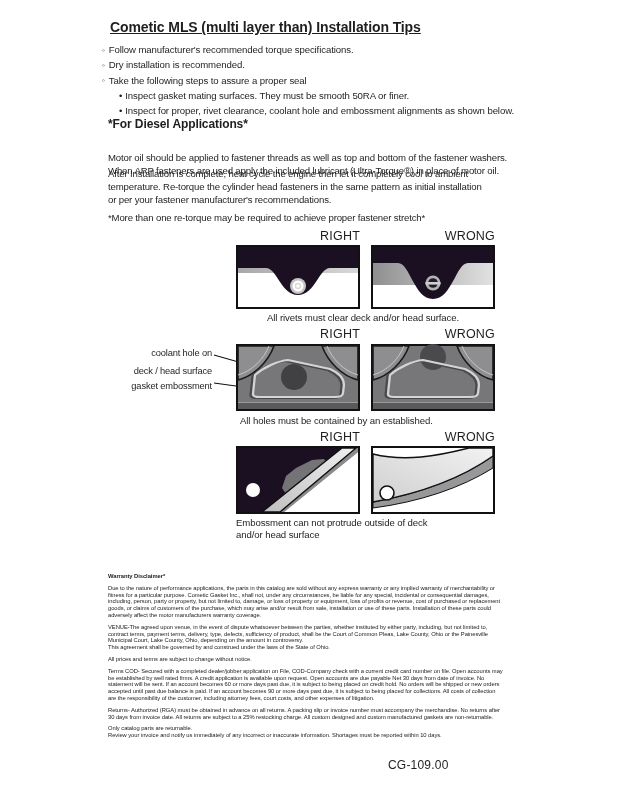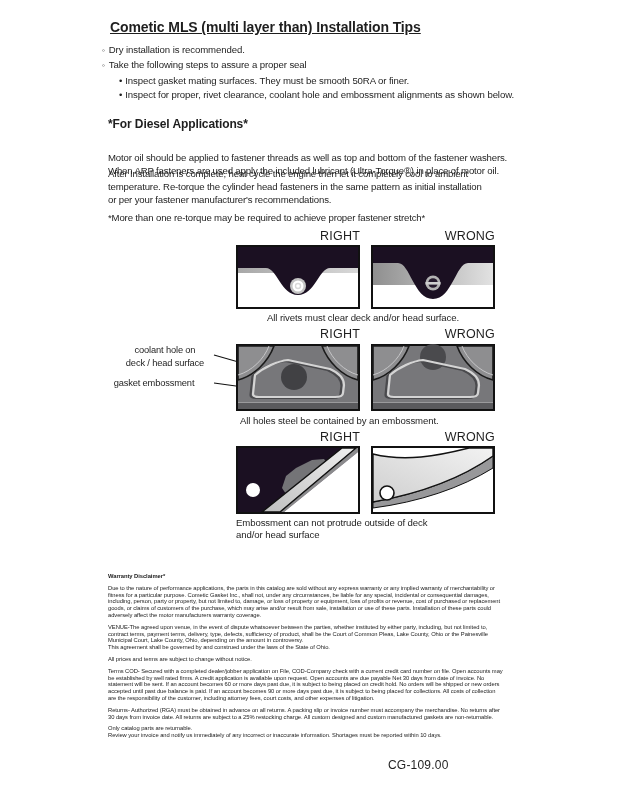--- a/index.html
+++ b/index.html
@@ -15,33 +15,34 @@
   }
   .tips{left:102px;top:43px;width:430px;font-size:9.6px;line-height:14.4px;letter-spacing:-0.1px;}
   .bullet{white-space:nowrap;}
   .bullet::before{content:"\25E6";margin-right:4px;font-size:8px;position:relative;top:-0.5px;}
   .subbullet{white-space:nowrap;padding-left:17px;}
   .subbullet::before{content:"\2022";margin-right:3px;}
   .diesel-head{left:108px;top:117px;font-size:12px;font-weight:bold;letter-spacing:-0.1px;}
   .body-par{left:108px;width:420px;font-size:9.6px;line-height:13.2px;letter-spacing:-0.15px;white-space:pre-line;}
   .rw-label{width:124px;text-align:right;font-size:12.5px;letter-spacing:0.2px;}
   .caption{font-size:9.6px;letter-spacing:-0.1px;white-space:pre-line;line-height:11.5px;}
-  .diag-label{font-size:9.3px;line-height:13px;text-align:center;white-space:pre-line;letter-spacing:-0.15px;}
+  .diag-label{font-size:9.3px;line-height:18px;text-align:right;white-space:pre-line;letter-spacing:-0.15px;}
   .fineprint{left:108px;top:573px;width:408px;font-size:5.8px;line-height:6.8px;letter-spacing:-0.05px;color:#222;}
   .fineprint p{margin:0 0 5px 0;white-space:pre-line;}
   .fineprint .fp-head{font-weight:bold;margin-bottom:5px;}
   .footer-code{left:388px;top:758px;font-size:12px;letter-spacing:0.2px;}
   svg{display:block;}
 </style>
 </head>
 <body>
 
 <div class="abs page-title">Cometic MLS (multi layer than) Installation Tips</div>
 
 <div class="abs tips">
+  <div class="bullet">Follow manufacturer's recommended torque specifications.</div>
   <div class="bullet">Dry installation is recommended.</div>
   <div class="bullet">Take the following steps to assure a proper seal</div>
   <div class="subbullet">Inspect gasket mating surfaces.  They must be smooth 50RA or finer.</div>
   <div class="subbullet">Inspect for proper, rivet clearance, coolant hole and embossment alignments as shown below.</div>
 </div>
 
 <div class="abs diesel-head">*For Diesel Applications*</div>
 <div class="abs body-par" style="top:151px;">Motor oil should be applied to fastener threads as well as top and bottom of the fastener washers.
 When ARP fasteners are used apply the included lubricant (Ultra-Torque®) in place of motor oil.</div>
 <div class="abs body-par" style="top:167px;">After Installation is complete, heat cycle the engine then let it completely cool to ambient
@@ -120,21 +121,21 @@
     <path d="M2,31 C16,27 28,15 33,2" fill="none" stroke="#c6c6c8" stroke-width="1"></path>
     <path d="M122,36 C106,32 92,18 86,2 L122,2 Z" fill="#8e8e90" stroke="#1a1a1a" stroke-width="1.6"></path>
     <path d="M122,31 C108,27 96,15 91,2" fill="none" stroke="#c6c6c8" stroke-width="1"></path>
     <rect x="2" y="58" width="120" height="1.2" fill="#9a9a9c"></rect>
     <rect x="2" y="59" width="120" height="6" fill="#5a5a5d"></rect>
     <circle cx="62" cy="13" r="13" fill="#4a4a4d"></circle>
     <path transform="translate(-2.5,1)" d="M17,50 L19,31 C28,23 42,17 52,16 L94,25 C103,29 108,35 108,41 L107,49 C107,52 104,53 99,53 L23,53 C19,53 17,52 17,50 Z" fill="none" stroke="#4a4a4d" stroke-width="2.2" stroke-linejoin="round"></path>
     <path d="M17,50 L19,31 C28,23 42,17 52,16 L94,25 C103,29 108,35 108,41 L107,49 C107,52 104,53 99,53 L23,53 C19,53 17,52 17,50 Z" fill="none" stroke="#d4d4d4" stroke-width="2.2" stroke-linejoin="round"></path>
   </g>
 </svg>
-<div class="abs caption" style="left:240px;top:415px;">All holes steel be contained by an embossment.</div>
+<div class="abs caption" style="left:240px;top:415px;">All holes must be contained by an established.</div>
 
 <div class="abs rw-label" style="left:236px;top:430px;">RIGHT</div>
 <div class="abs rw-label" style="left:371px;top:430px;">WRONG</div>
 
 <svg class="abs" style="left:236px;top:446px;" width="259" height="68" viewBox="0 0 259 68">
   <defs>
     <linearGradient id="band3r" x1="0" y1="1" x2="1" y2="0">
       <stop offset="0" stop-color="#bfbfbf"></stop>
         <stop offset="1" stop-color="#efefef"></stop>
     </linearGradient>

